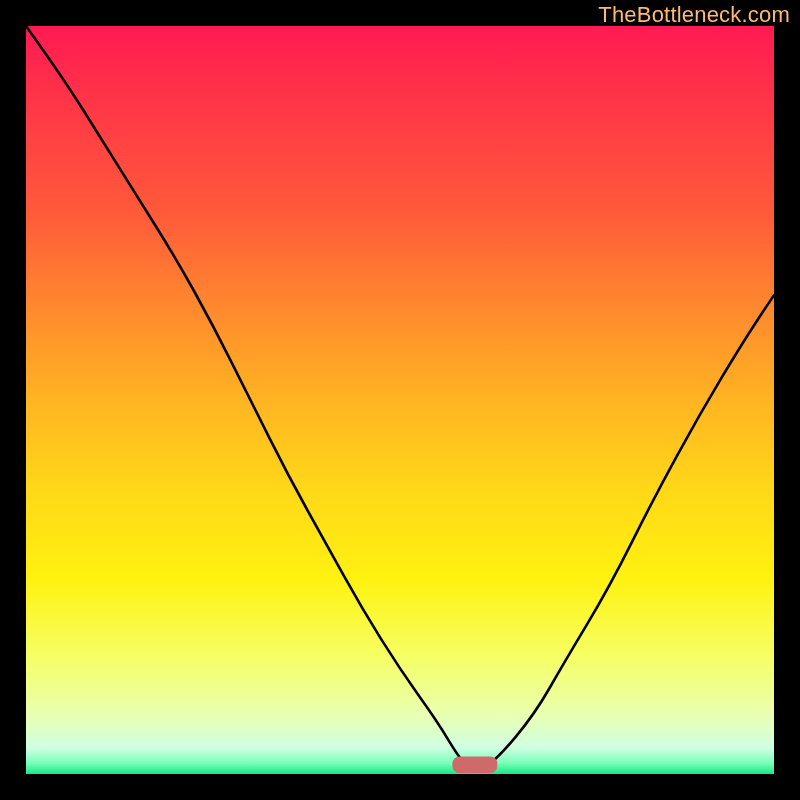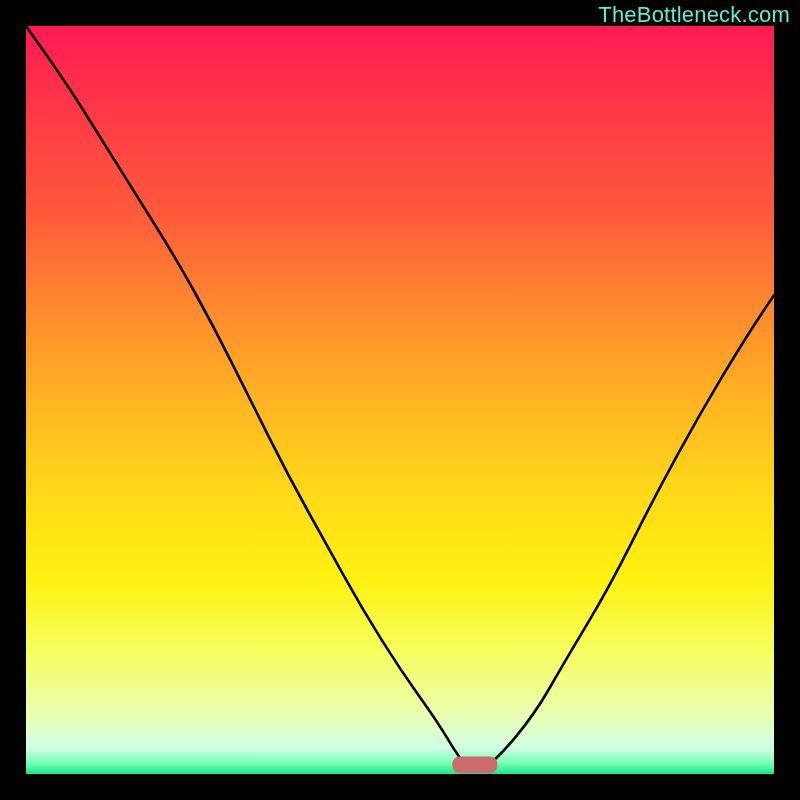--- a/index.html
+++ b/index.html
@@ -10,21 +10,21 @@
     height: 800px;
     background: #000;
   }
   .watermark {
     position: absolute;
     top: 2px;
     right: 10px;
     font-family: Arial, Helvetica, sans-serif;
     font-size: 22px;
     font-weight: 500;
-    color: #5eead4;
+    color: #fdba74;
     letter-spacing: 0.2px;
   }
   .plot {
     position: absolute;
     left: 26px;
     top: 26px;
     width: 748px;
     height: 748px;
   }
   .plot svg { display: block; }

